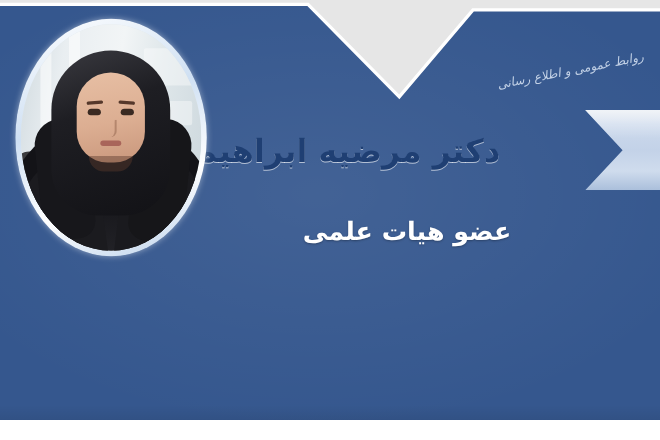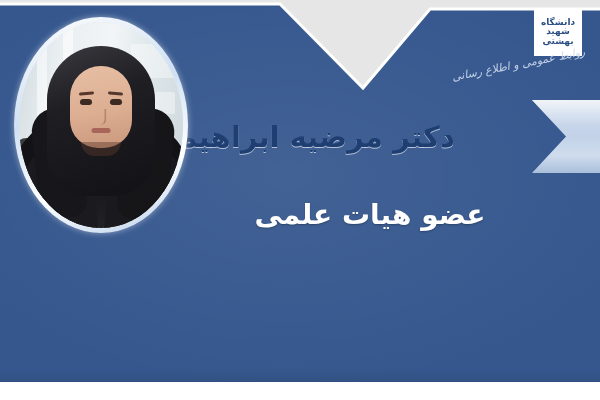--- a/index.html
+++ b/index.html
@@ -309,21 +309,21 @@
     top: 196px;
     width: 420px;
     text-align: center;
     direction: rtl;
     color: #ffffff;
     font-weight: bold;
     line-height: 1.38;
     text-shadow: 0 1px 2px rgba(0,0,0,0.28);
     white-space: nowrap;
   }
-  .subtitle .line1 { font-size: 28px; }
+  .subtitle .line1 { font-size: 23px; }
   .subtitle .line2 { font-size: 23px; }
 
   
   .logo-block {
     position: absolute;
     right: 8px;
     top: 6px;
     width: 102px;
     height: 88px;
   }
@@ -428,23 +428,16 @@
         <span class="neck-shadow"></span>
       </div>
     </div>
   </div>
 
   <div class="subtitle">
     <div class="line1">عضو هیات علمی</div>
   </div>
 
   <div class="logo-block">
-    <div class="logo-mark">
-      <div class="logo-mark-inner">
-        <span>دانشگاه</span>
-        <span>شهید</span>
-        <span>بهشتی</span>
-      </div>
-    </div>
     <div class="logo-script">روابط عمومی و اطلاع رسانی</div>
   </div>
 
 </div>
 
 </body></html>

